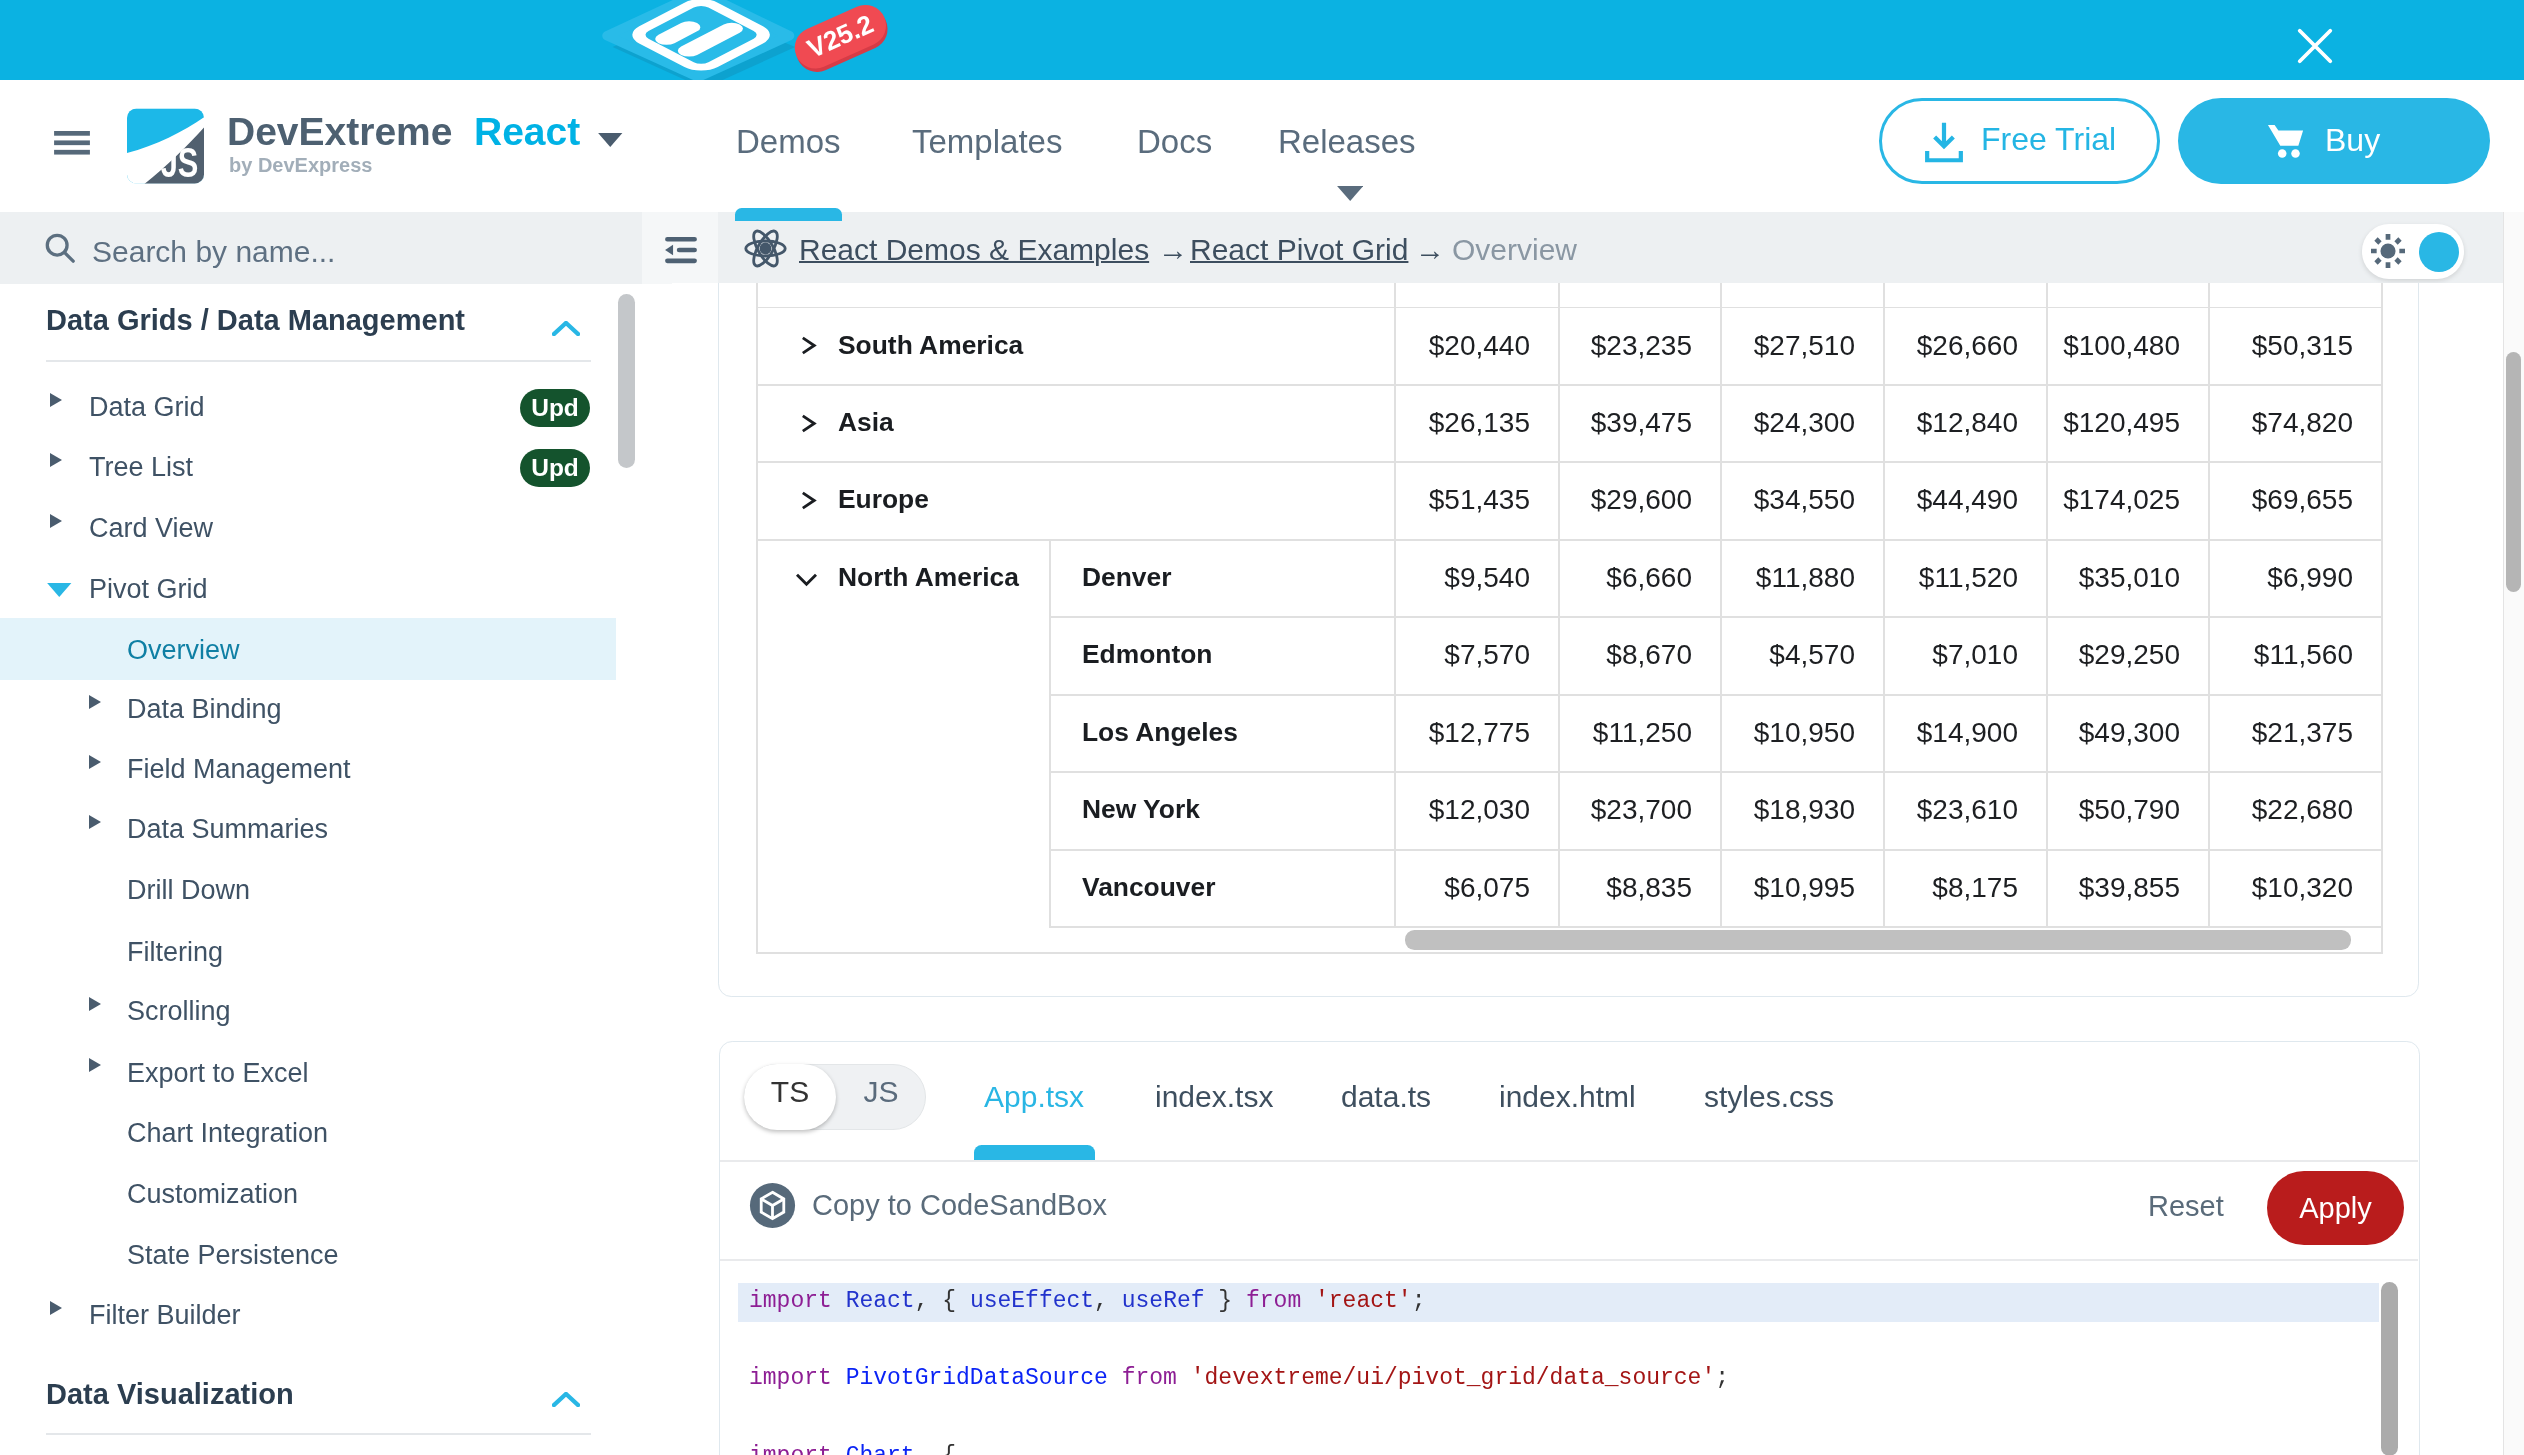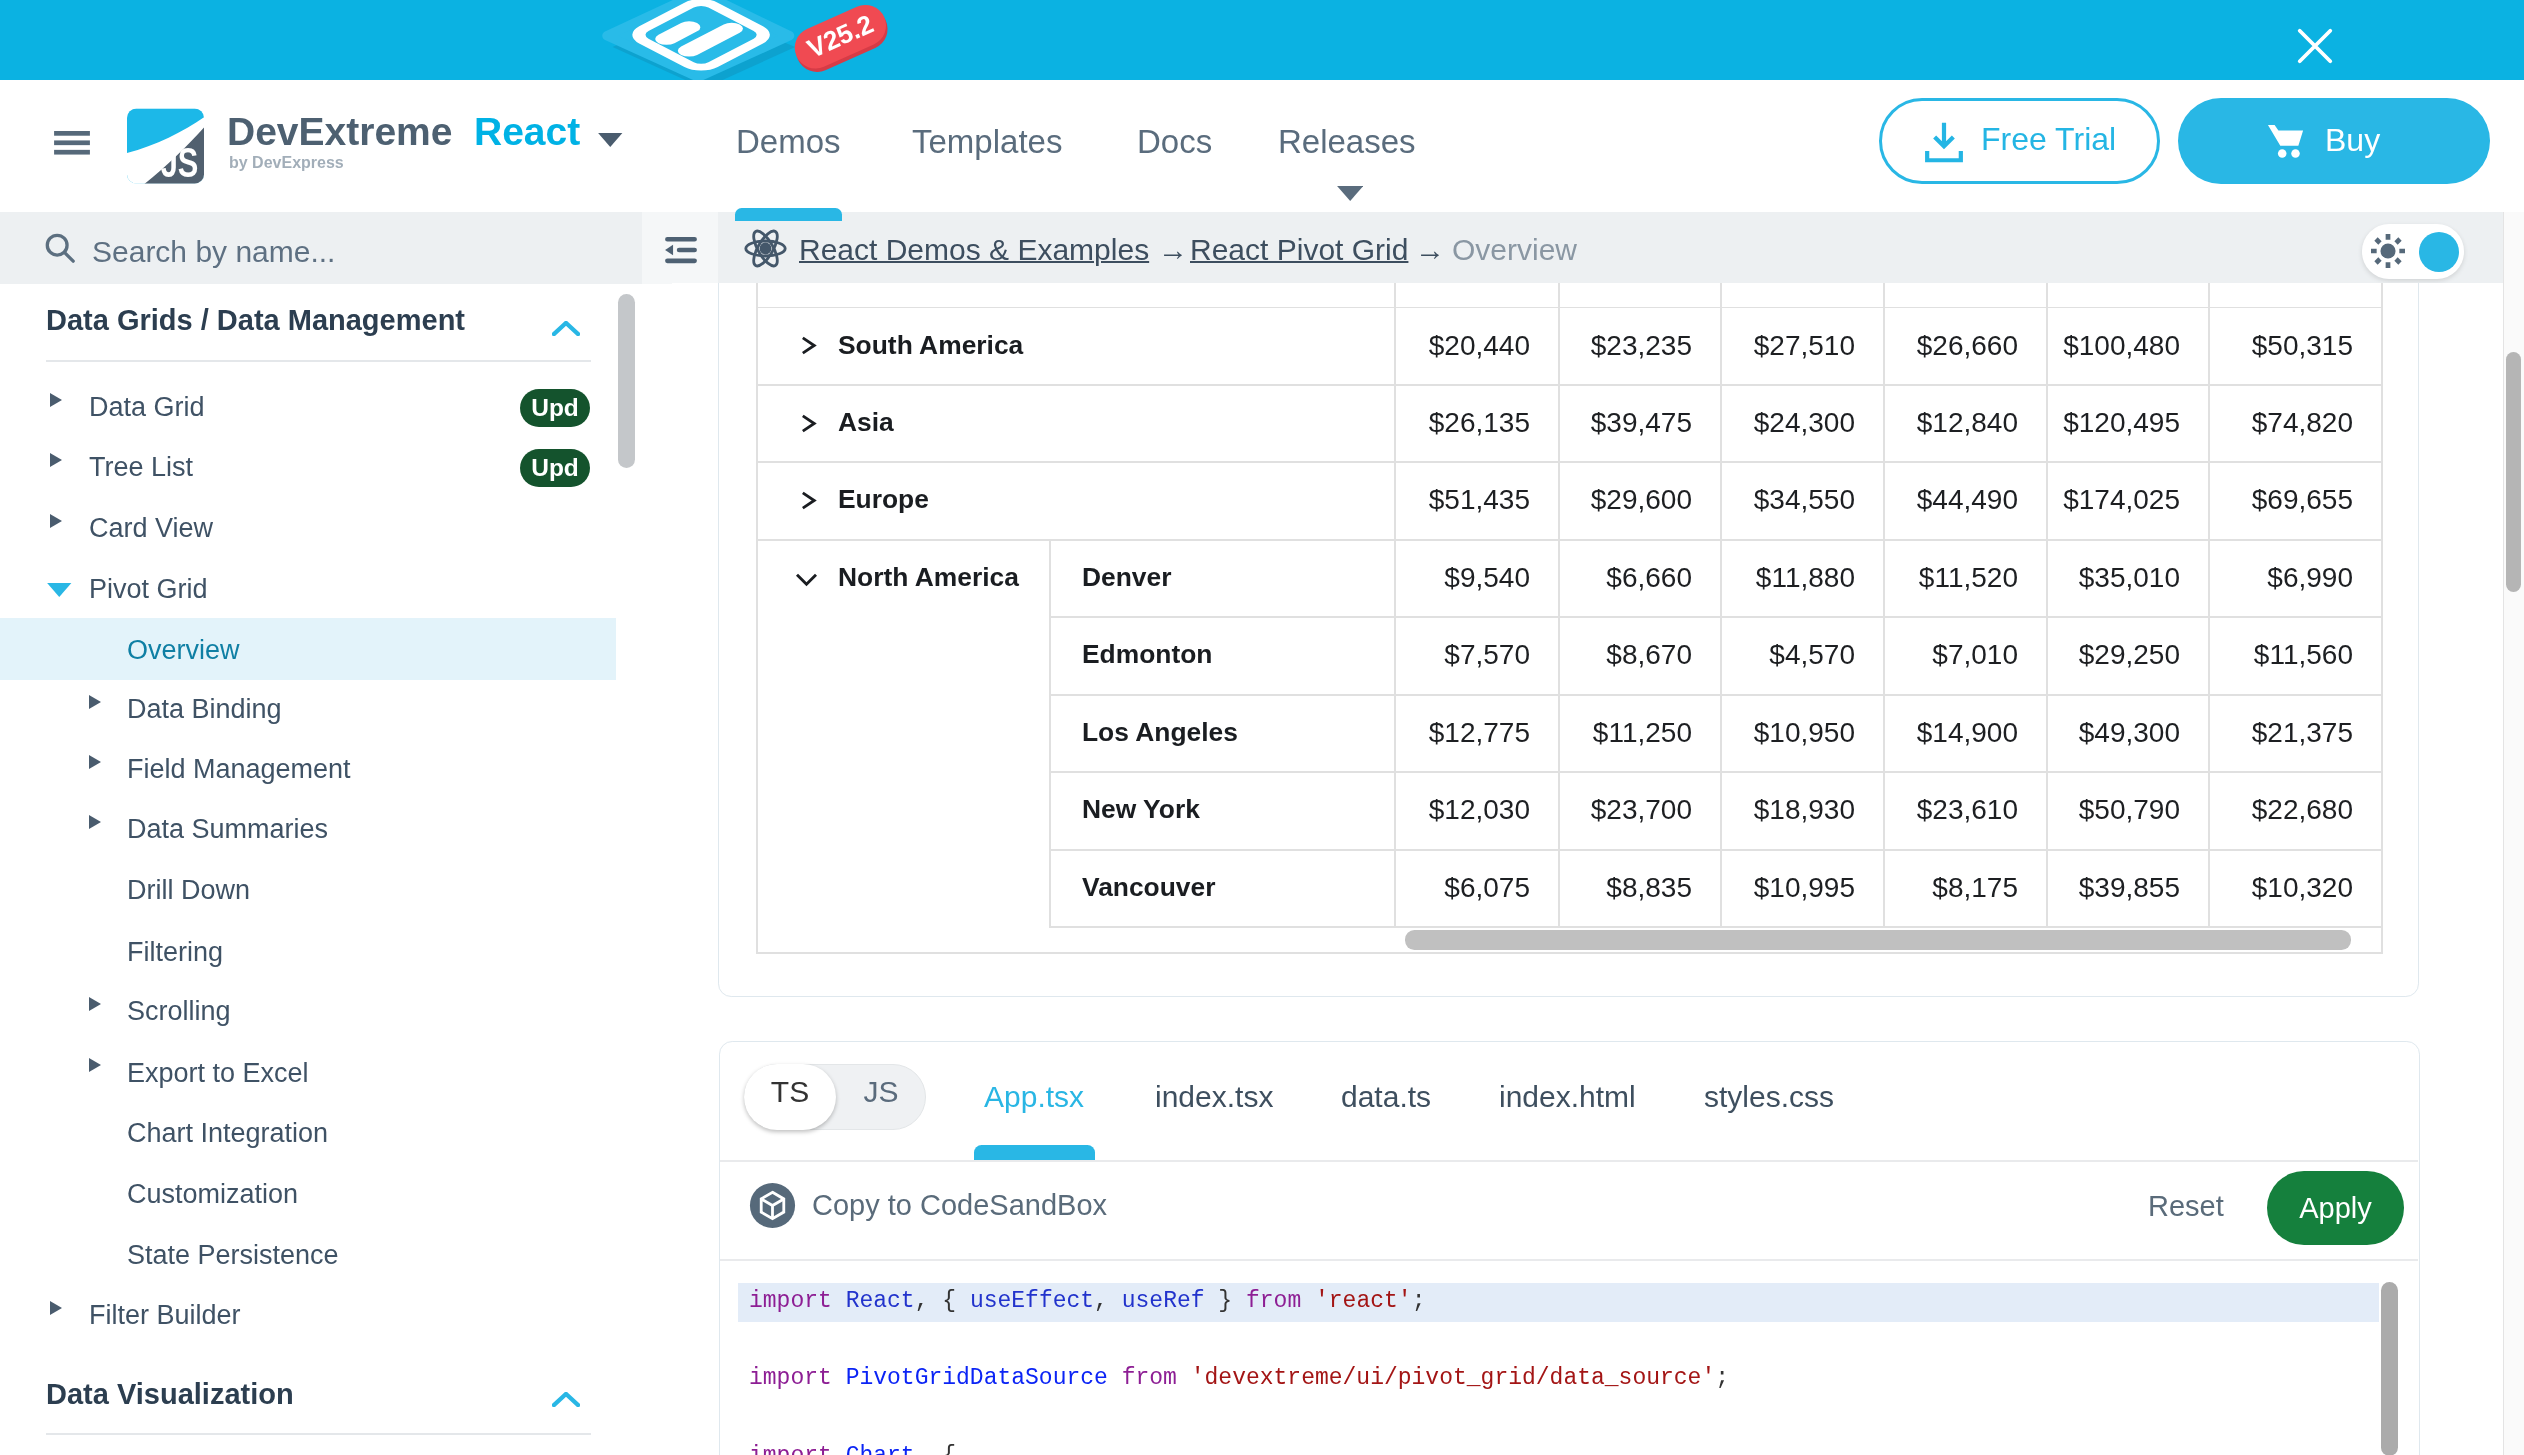--- a/index.html
+++ b/index.html
@@ -3,21 +3,21 @@
 <meta charset="utf-8">
 <style>
 html,body{margin:0;padding:0;}
 body{width:2525px;height:1456px;overflow:hidden;font-family:"Liberation Sans",sans-serif;background:#fff;position:relative;}
 .abs{position:absolute;}
 .banner{position:absolute;left:0;top:0;width:2525px;height:80px;background:#0bb2e2;color:#fff;}
 .banner .lt{position:absolute;left:31px;top:0;height:80px;line-height:80px;font-size:30px;font-weight:500;}
 .banner .lt a{color:#fff;}
 .banner .mt{position:absolute;left:905px;top:0;height:80px;line-height:80px;font-size:32px;font-weight:500;}
 .banner .mt a{color:#fff;}
-.byline{position:absolute;left:229px;top:154px;font-size:16px;font-weight:bold;color:#a2aeb9;}
+.byline{position:absolute;left:229px;top:154px;font-size:20px;font-weight:bold;color:#a2aeb9;}
 .nav-item{position:absolute;top:123px;font-size:33px;color:#5a6c7d;}
 .demos-bar{position:absolute;left:735px;top:208px;width:107px;height:13.2px;background:#29b7e5;border-radius:6.6px 6.6px 0 0;z-index:6;}
 .btn-trial{position:absolute;left:1879px;top:98px;width:281px;height:86px;border:3.8px solid #29b7e5;border-radius:43px;box-sizing:border-box;background:#fff;}
 .btn-trial span{position:absolute;left:99px;top:20px;font-size:32px;color:#24b5e4;}
 .btn-buy{position:absolute;left:2178px;top:98px;width:312px;height:86px;border-radius:43px;background:#29b7e5;}
 .btn-buy span{position:absolute;left:147px;top:23.6px;font-size:32px;color:#fff;}
 .search-ph{position:absolute;left:92px;top:235px;font-size:30px;color:#5e7082;}
 .crumb{position:absolute;top:233px;font-size:30px;color:#3d4e5f;}
 .crumb u{text-decoration-thickness:1.9px;}
 .toggle{position:absolute;left:2362px;top:224px;width:102px;height:55px;background:#fff;border-radius:27px;box-shadow:0 1.9px 5.7px rgba(0,0,0,.12);}
@@ -289,21 +289,21 @@
 <div class="hline" style="left:720px;top:1160px;width:1698px;background:#e9eaec;"></div>
 <svg class="abs" style="left:749px;top:1182px;" width="47" height="47" viewBox="0 0 50 50">
   <circle cx="25" cy="25" r="24" fill="#56697a"></circle>
   <g stroke="#fff" stroke-width="3" fill="none">
     <path d="M25,11 L37,18 V32 L25,39 L13,32 V18 Z"></path>
     <path d="M13,18 L25,25 L37,18 M25,25 V39"></path>
   </g>
 </svg>
 <div class="abs" style="left:812px;top:1189px;font-size:29px;color:#5a6b7a;">Copy to CodeSandBox</div>
 <div class="abs" style="left:2148px;top:1190px;font-size:29px;color:#5a6b7a;">Reset</div>
-<div class="abs" style="left:2267px;top:1171px;width:137px;height:74px;background:#15803d;border-radius:37px;color:#fff;font-size:29px;text-align:center;line-height:74px;">Apply</div>
+<div class="abs" style="left:2267px;top:1171px;width:137px;height:74px;background:#b91c1c;border-radius:37px;color:#fff;font-size:29px;text-align:center;line-height:74px;">Apply</div>
 <div class="hline" style="left:720px;top:1259px;width:1698px;background:#e9eaec;"></div>
 <div class="abs" style="left:738px;top:1283px;width:1641px;height:39px;background:#e3ecf8;"></div>
 <div class="codeline" style="left:749px;top:1288px;"><span style="color:#8d1e94;">import</span><span style="color:#333;"> </span><span style="color:#2233cc;">React</span><span style="color:#333;">, { </span><span style="color:#2233cc;">useEffect</span><span style="color:#333;">, </span><span style="color:#2233cc;">useRef</span><span style="color:#333;"> } </span><span style="color:#8d1e94;">from</span><span style="color:#333;"> </span><span style="color:#a31515;">'react'</span><span style="color:#333;">;</span></div>
 <div class="codeline" style="left:749px;top:1365px;"><span style="color:#8d1e94;">import</span><span style="color:#333;"> </span><span style="color:#0b24f5;">PivotGridDataSource</span><span style="color:#333;"> </span><span style="color:#8d1e94;">from</span><span style="color:#333;"> </span><span style="color:#a31515;">'devextreme/ui/pivot_grid/data_source'</span><span style="color:#333;">;</span></div>
 <div class="codeline" style="left:749px;top:1443px;"><span style="color:#8d1e94;">import</span><span style="color:#333;"> </span><span style="color:#0b24f5;">Chart</span><span style="color:#333;">, {</span></div>
 <div class="abs" style="left:2381px;top:1282px;width:17px;height:174px;background:#ababab;border-radius:8.5px;"></div>
 
 <div class="abs" style="left:2503px;top:212px;width:22px;height:1244px;background:#fafafa;border-left:1.9px solid #e4e4e4;box-sizing:border-box;"></div>
 <div class="abs" style="left:2506px;top:352px;width:15px;height:240px;background:#b5b5b5;border-radius:7.6px;"></div>
 

